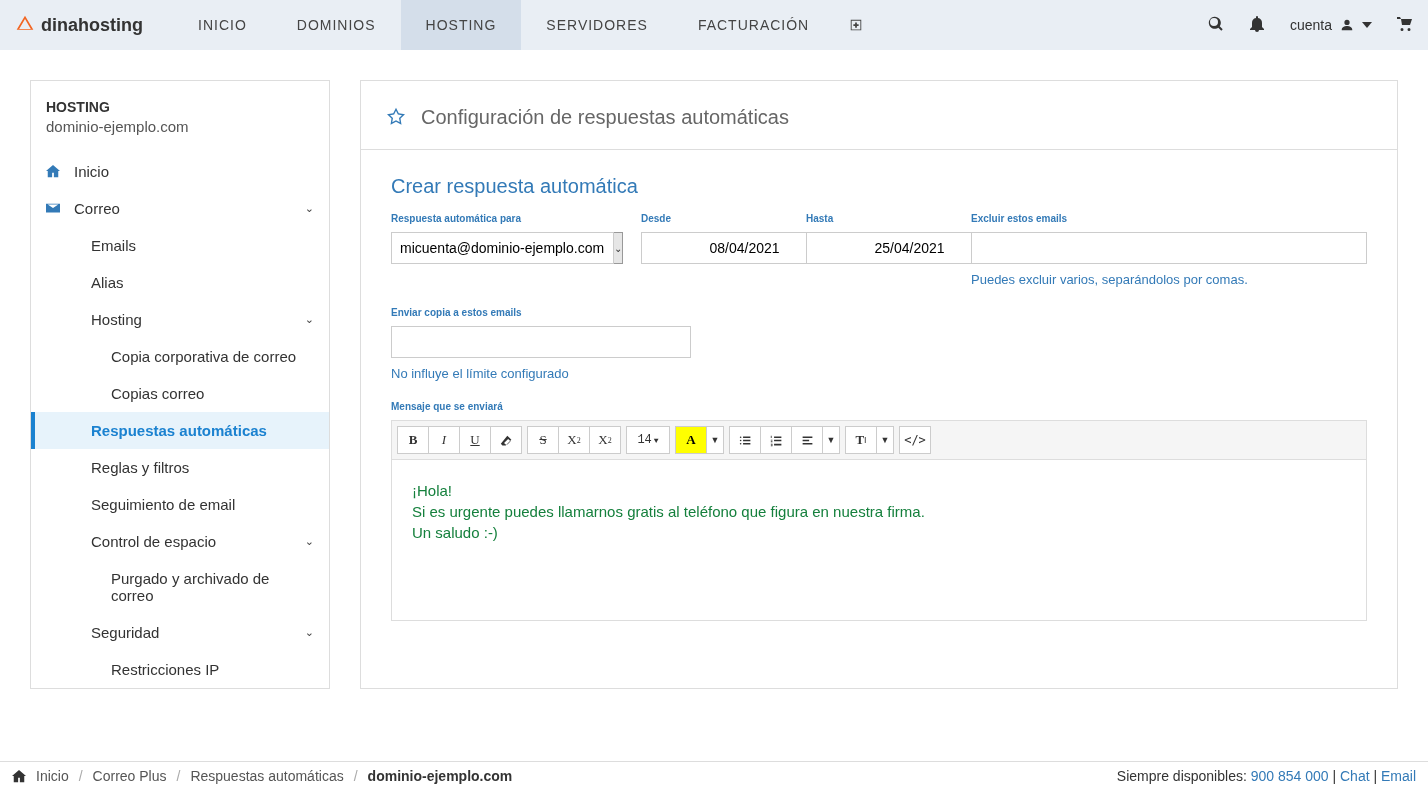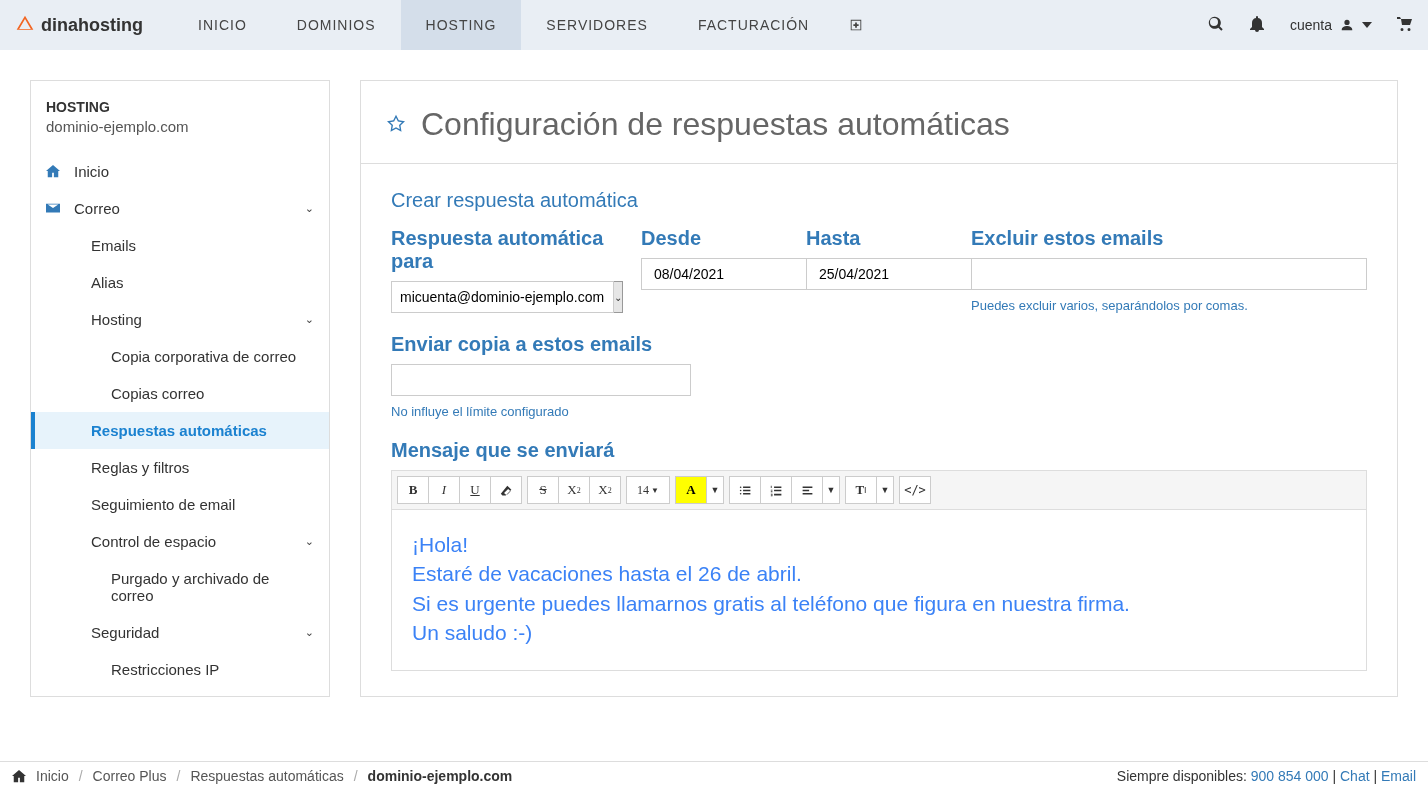--- a/index.html
+++ b/index.html
@@ -23,46 +23,46 @@
 .sidebar-menu{list-style:none}
 .sidebar-item{display:flex;align-items:center;padding:10px 15px;cursor:pointer;color:#333;font-size:15px}
 .sidebar-item .si-icon{width:28px;color:#337ab7;font-size:14px}
 .sidebar-item.sub{padding-left:60px}
 .sidebar-item.sub2{padding-left:80px}
 .sidebar-item.active{background:#e7f3fb;color:#1b82d0;font-weight:700;border-left:4px solid #1b82d0;padding-left:56px}
 .sidebar-item .chev{margin-left:auto;color:#444;font-size:11px}
 .main{flex:1;border:1px solid #ddd}
 .page-header{padding:25px 25px 20px 25px;border-bottom:1px solid #ddd;display:flex;align-items:center;gap:15px}
 .page-header .star{color:#337ab7;font-size:20px}
-.page-title{font-size:32px;font-weight:400;color:#666}
+.page-title{font-size:20px;font-weight:400;color:#666}
 .content{padding:25px 30px}
 .section-title{color:#337ab7;font-size:20px;font-weight:400;margin-bottom:15px}
 .form-row{display:flex;gap:30px;margin-bottom:20px;flex-wrap:wrap}
 .form-group{display:flex;flex-direction:column}
-.form-label{color:#337ab7;font-weight:700;font-size:20px;margin-bottom:8px}
+.form-label{color:#337ab7;font-weight:700;font-size:10px;margin-bottom:8px}
 .form-help{color:#337ab7;font-size:13px;margin-top:8px}
 .form-control{height:32px;border:1px solid #ccc;padding:4px 8px;font-size:14px;background:#fff}
 .select-wrap{display:flex}
 .select-wrap select{flex:1;height:32px;border:1px solid #ccc;padding:4px 8px;font-size:14px;background:#fff;appearance:none;-webkit-appearance:none}
 .select-btn{width:18px;background:#e6e6e6;border:1px solid #999;border-left:none;display:flex;align-items:center;justify-content:center;font-size:10px;color:#333}
 .input-group{display:flex}
-.input-group input{flex:1;height:32px;border:1px solid #ccc;padding:4px 12px;font-size:14px;text-align:left}
+.input-group input{flex:1;height:32px;border:1px solid #ccc;padding:4px 12px;font-size:14px;text-align:center}
 .input-group-addon{width:38px;border:1px solid #ccc;border-left:none;background:#fff;display:flex;align-items:center;justify-content:center;color:#333}
 .file-group{display:flex}
 .file-group .file-input{flex:1;height:32px;border:1px solid #ccc;background:#eee}
 .file-group .file-btn{width:38px;border:1px solid #ccc;border-left:none;background:#fff;display:flex;align-items:center;justify-content:center}
 .editor{border:1px solid #ddd}
 .editor-toolbar{background:#f5f5f5;padding:5px;border-bottom:1px solid #ddd;display:flex;gap:5px;flex-wrap:wrap}
 .btn-group{display:flex}
 .ed-btn{width:32px;height:28px;border:1px solid #ccc;background:#fff;display:flex;align-items:center;justify-content:center;font-size:13px;cursor:pointer;margin-left:-1px;font-family:Georgia,serif;position:relative}
 .ed-btn:first-child{margin-left:0}
-.ed-btn.wide{width:44px;font-size:12px;font-family:Liberation Serif, serif}
+.ed-btn.wide{width:44px;font-size:12px;font-family:Liberation Mono, monospace}
 .ed-btn.hl{background:#ffff00}
 .ed-btn.car{width:18px;font-size:9px}
-.editor-body{padding:20px;min-height:160px;font-size:21px;color:#3b82f6;line-height:1.4}
+.editor-body{padding:20px;min-height:160px;font-size:15px;color:#15803d;line-height:1.4}
 .footer{position:fixed;bottom:0;left:0;right:0;background:#fff;border-top:1px solid #ddd;padding:6px 12px;display:flex;align-items:center;font-size:14px}
 .breadcrumb{display:flex;align-items:center;gap:10px;color:#555}
 .breadcrumb .sep{color:#aaa}
 .breadcrumb .bold{font-weight:700;color:#333}
 .breadcrumb .home-ic{font-size:14px;color:#333}
 .footer-right{margin-left:auto;color:#333}
 .footer-right a{color:#337ab7;text-decoration:none}
 svg{width:1em;height:1em;fill:currentColor;vertical-align:-0.125em}
 </style>
 </head>
@@ -304,21 +304,20 @@
                   <span style="font-size:9px;font-family:Arial">I</span>
                 </div>
               <div class="ed-btn car">▼</div>
             </div>
             <div class="btn-group">
               <div class="ed-btn" style="font-family:monospace;font-size:12px">&lt;/&gt;</div>
             </div>
           </div>
           <div class="editor-body">
             <div>¡Hola!</div>
-            <div>Estaré de vacaciones hasta el 26 de abril.</div>
             <div>Si es urgente puedes llamarnos gratis al teléfono que figura en nuestra firma.</div>
             <div>Un saludo :-)</div>
           </div>
         </div>
       </div>
 
     </div>
   </div>
 </div>
 

